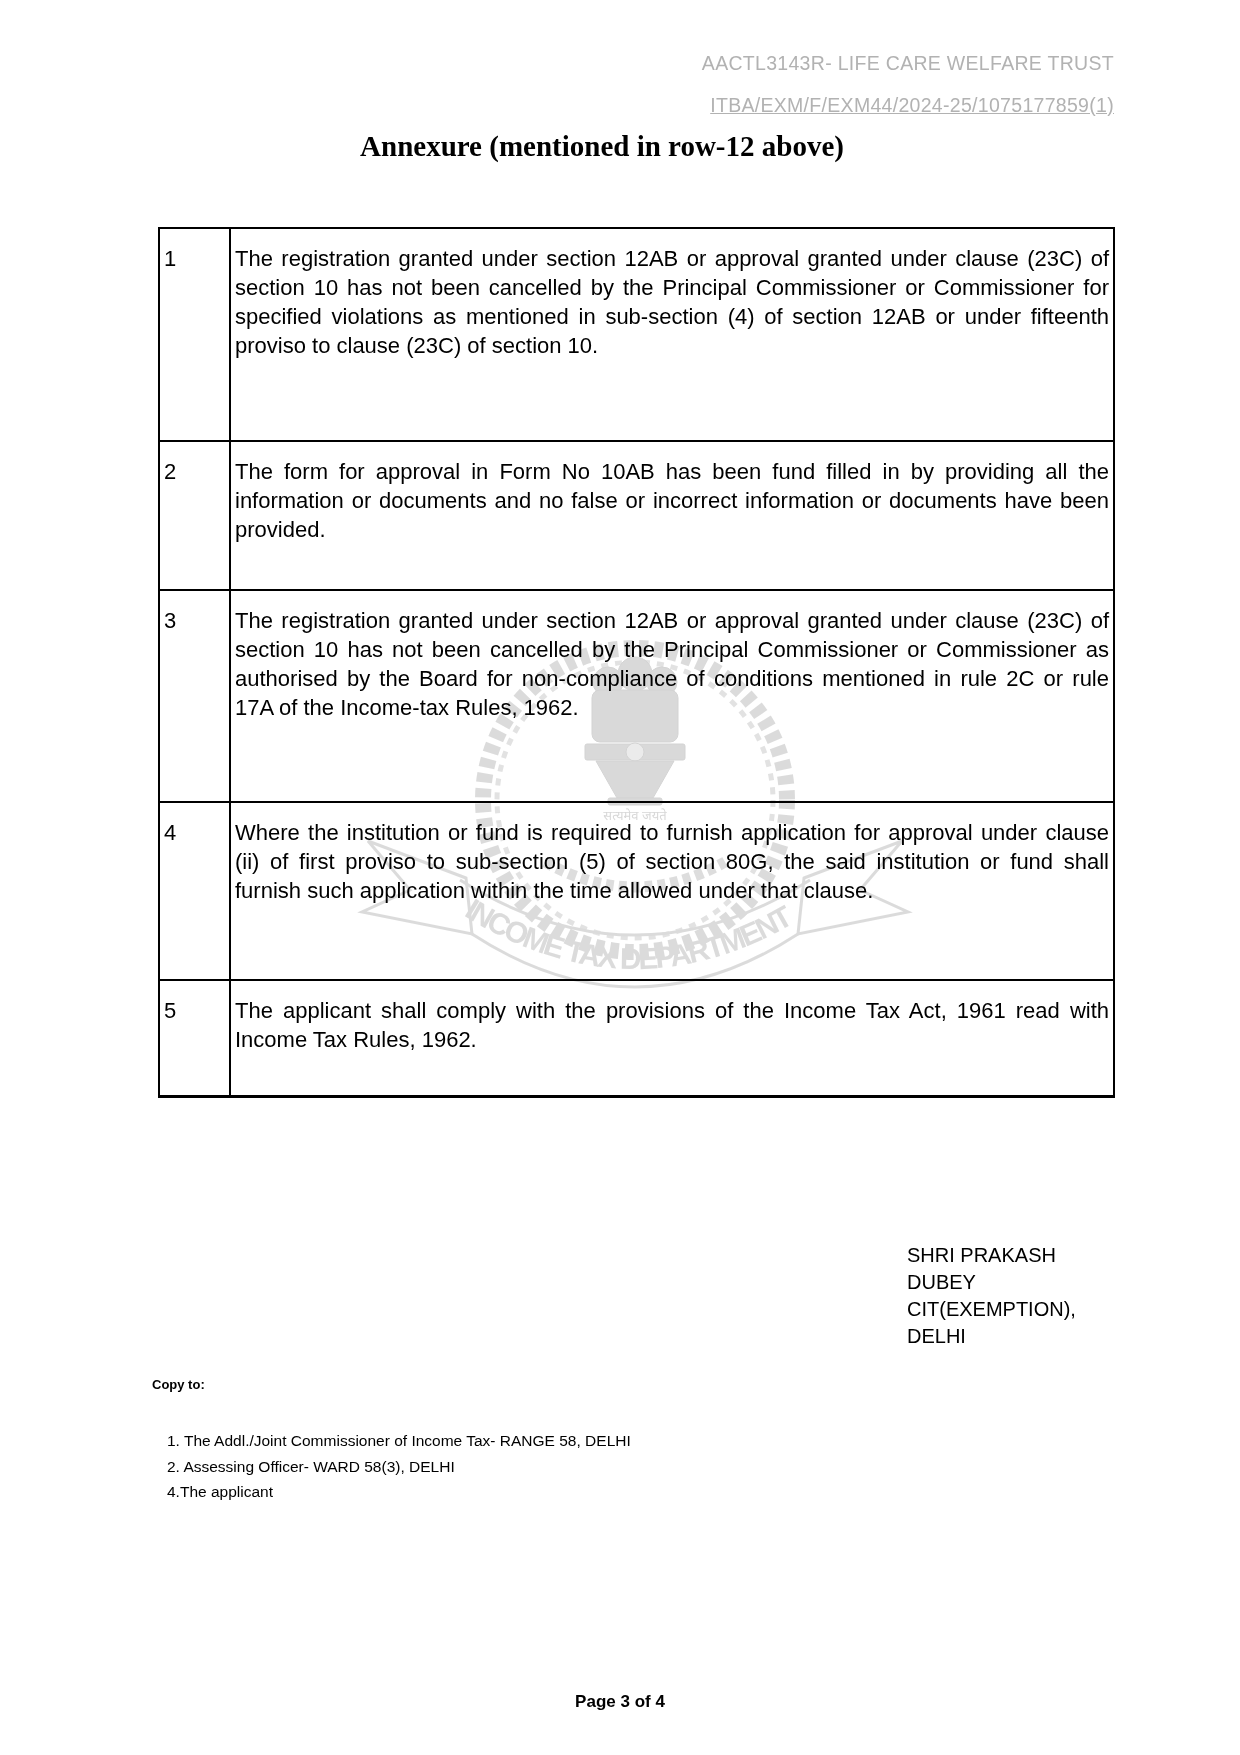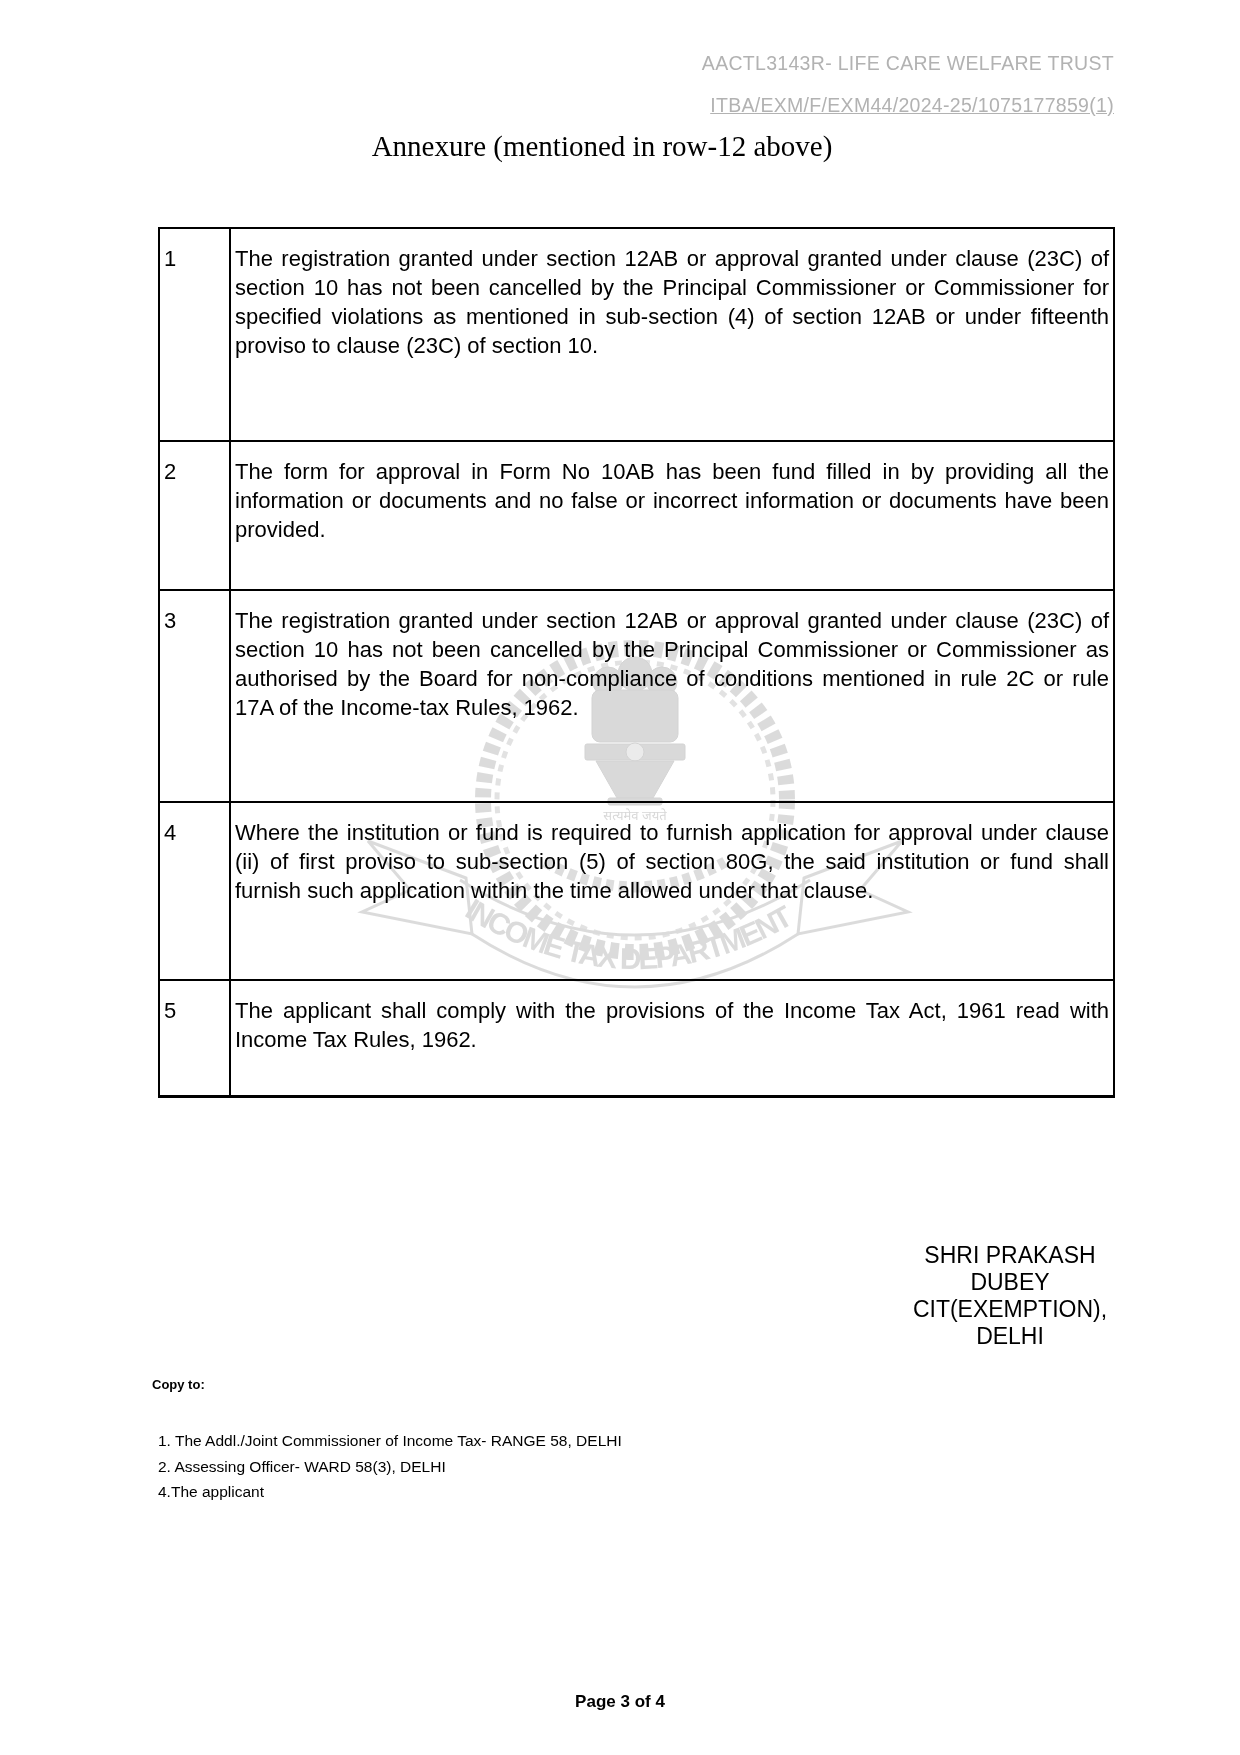--- a/index.html
+++ b/index.html
@@ -25,21 +25,21 @@
   }
   .doc-header .hline2 { margin-top: 20px; text-decoration: underline; }
   
   .doc-title {
     position: absolute;
     top: 130px;
     left: 0;
     width: 1204px;
     text-align: center;
     font-family: "Liberation Serif", serif;
-    font-weight: normal;
+    font-weight: bold;
     font-size: 29px;
     color: #000000;
   }
   
   .watermark {
     position: absolute;
     left: 340px;
     top: 560px;
     width: 600px;
     height: 560px;
@@ -72,37 +72,36 @@
   tr.row-2 { height: 149px; }
   tr.row-3 { height: 212px; }
   tr.row-4 { height: 178px; }
   tr.row-5 { height: 116px; }
   
   .signature {
     position: absolute;
     top: 1242px;
     right: 127px;
     width: 206px;
-    text-align: center;
-    font-size: 23px;
+    font-size: 20px;
     line-height: 27px;
     z-index: 1;
   }
   
   .copy-to-heading {
     position: absolute;
     left: 152px;
     top: 1377px;
     font-size: 13px;
     font-weight: bold;
     z-index: 1;
   }
   .copy-to-list {
     position: absolute;
-    left: 158px;
+    left: 167px;
     top: 1428px;
     font-size: 15.5px;
     line-height: 25.5px;
     z-index: 1;
   }
   
   .page-footer {
     position: absolute;
     top: 1692px;
     left: 0;

